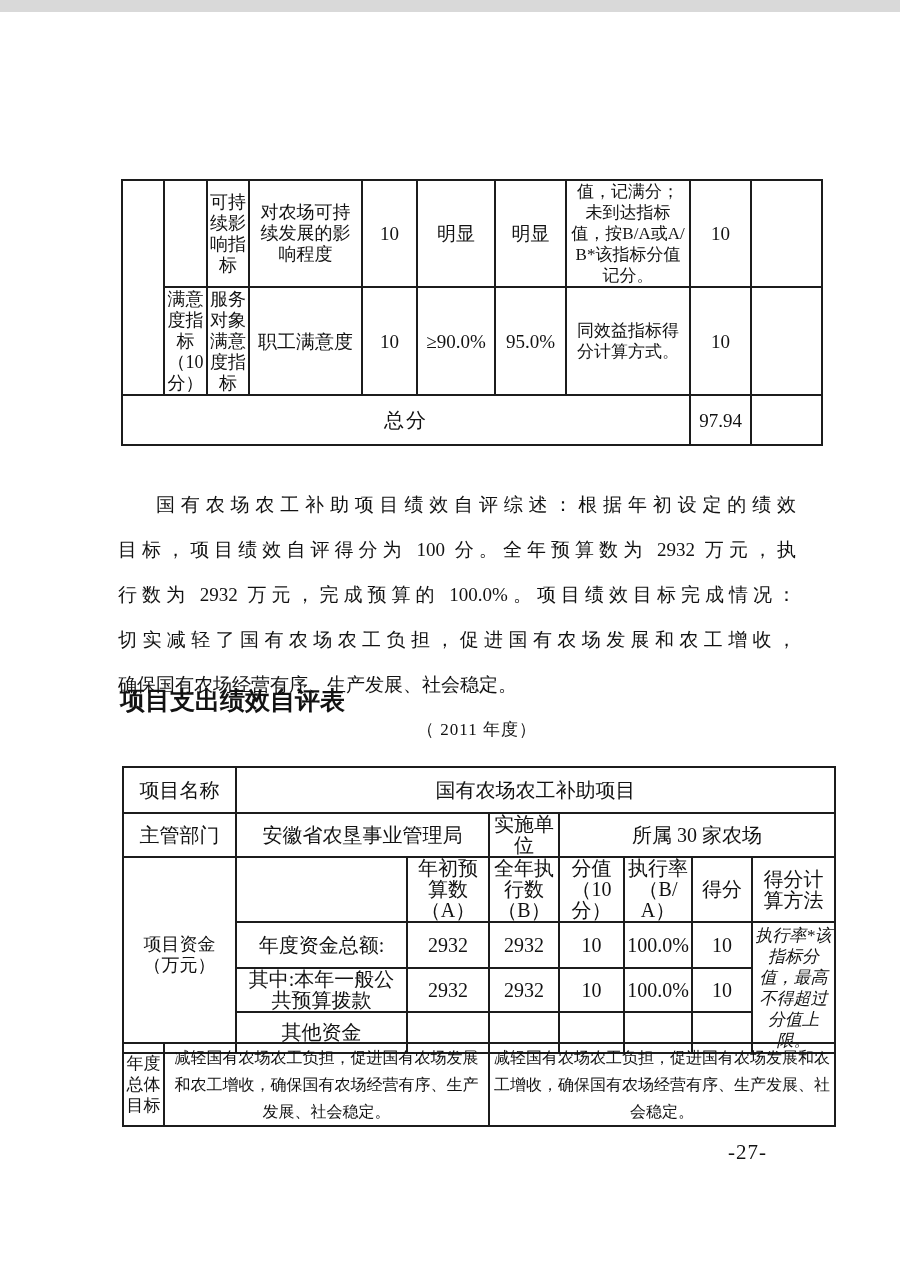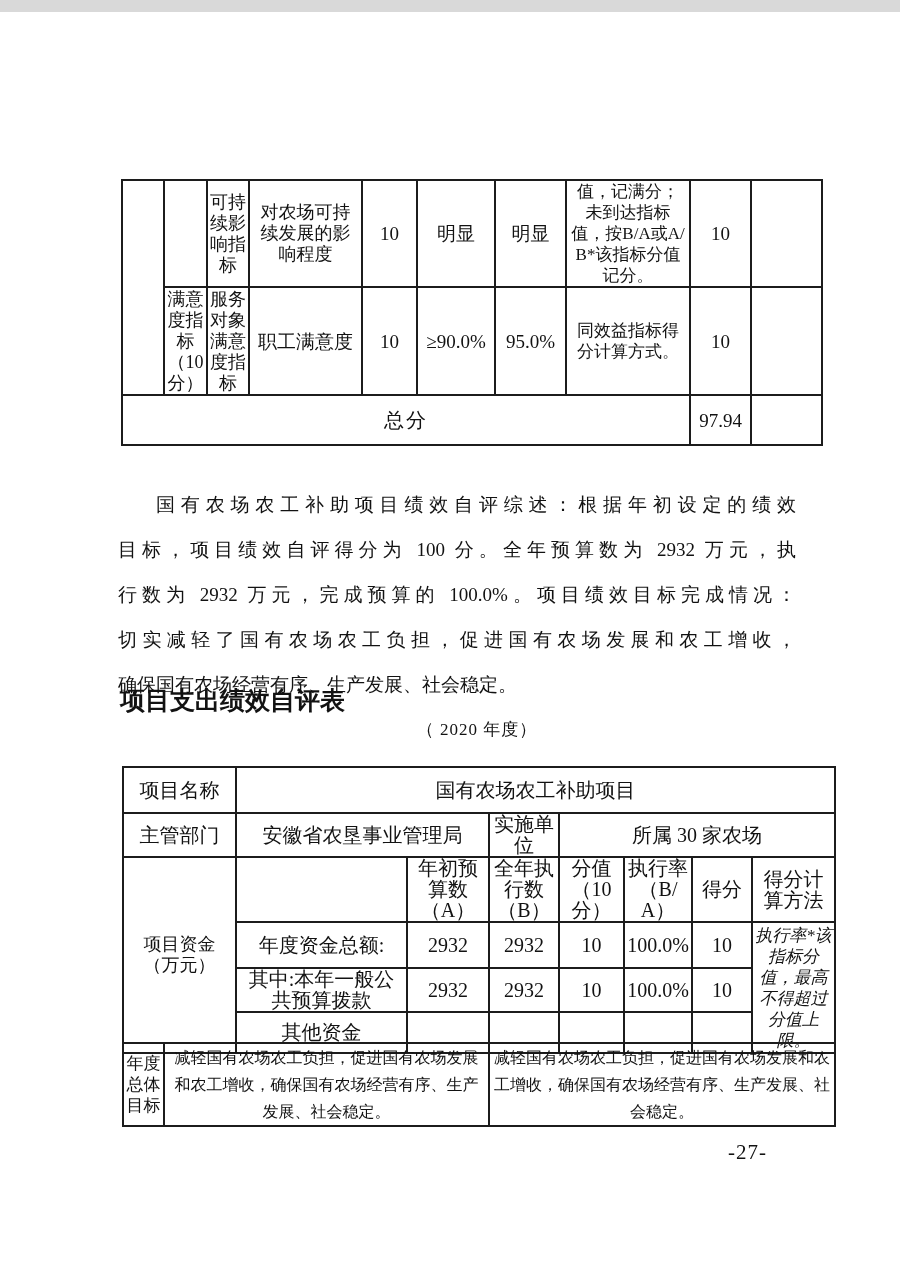--- a/index.html
+++ b/index.html
@@ -101,21 +101,21 @@
 
   <div class="summary">
     <div class="pline first">国有农场农工补助项目绩效自评综述：根据年初设定的绩效</div>
     <div class="pline">目标，项目绩效自评得分为 100 分。全年预算数为 2932 万元，执</div>
     <div class="pline">行数为 2932 万元，完成预算的 100.0%。项目绩效目标完成情况：</div>
     <div class="pline">切实减轻了国有农场农工负担，促进国有农场发展和农工增收，</div>
     <div class="pline noj">确保国有农场经营有序、生产发展、社会稳定。</div>
   </div>
 
   <div class="tbl-title">项目支出绩效自评表</div>
-  <div class="tbl-subtitle">（ 2020 年度）</div>
+  <div class="tbl-subtitle">（ 2011 年度）</div>
 
   <table class="t2">
     <colgroup>
       <col style="width:113px">
         <col style="width:171px">
         <col style="width:82px">
       <col style="width:70px">
         <col style="width:65px">
         <col style="width:68px">
       <col style="width:60px">

